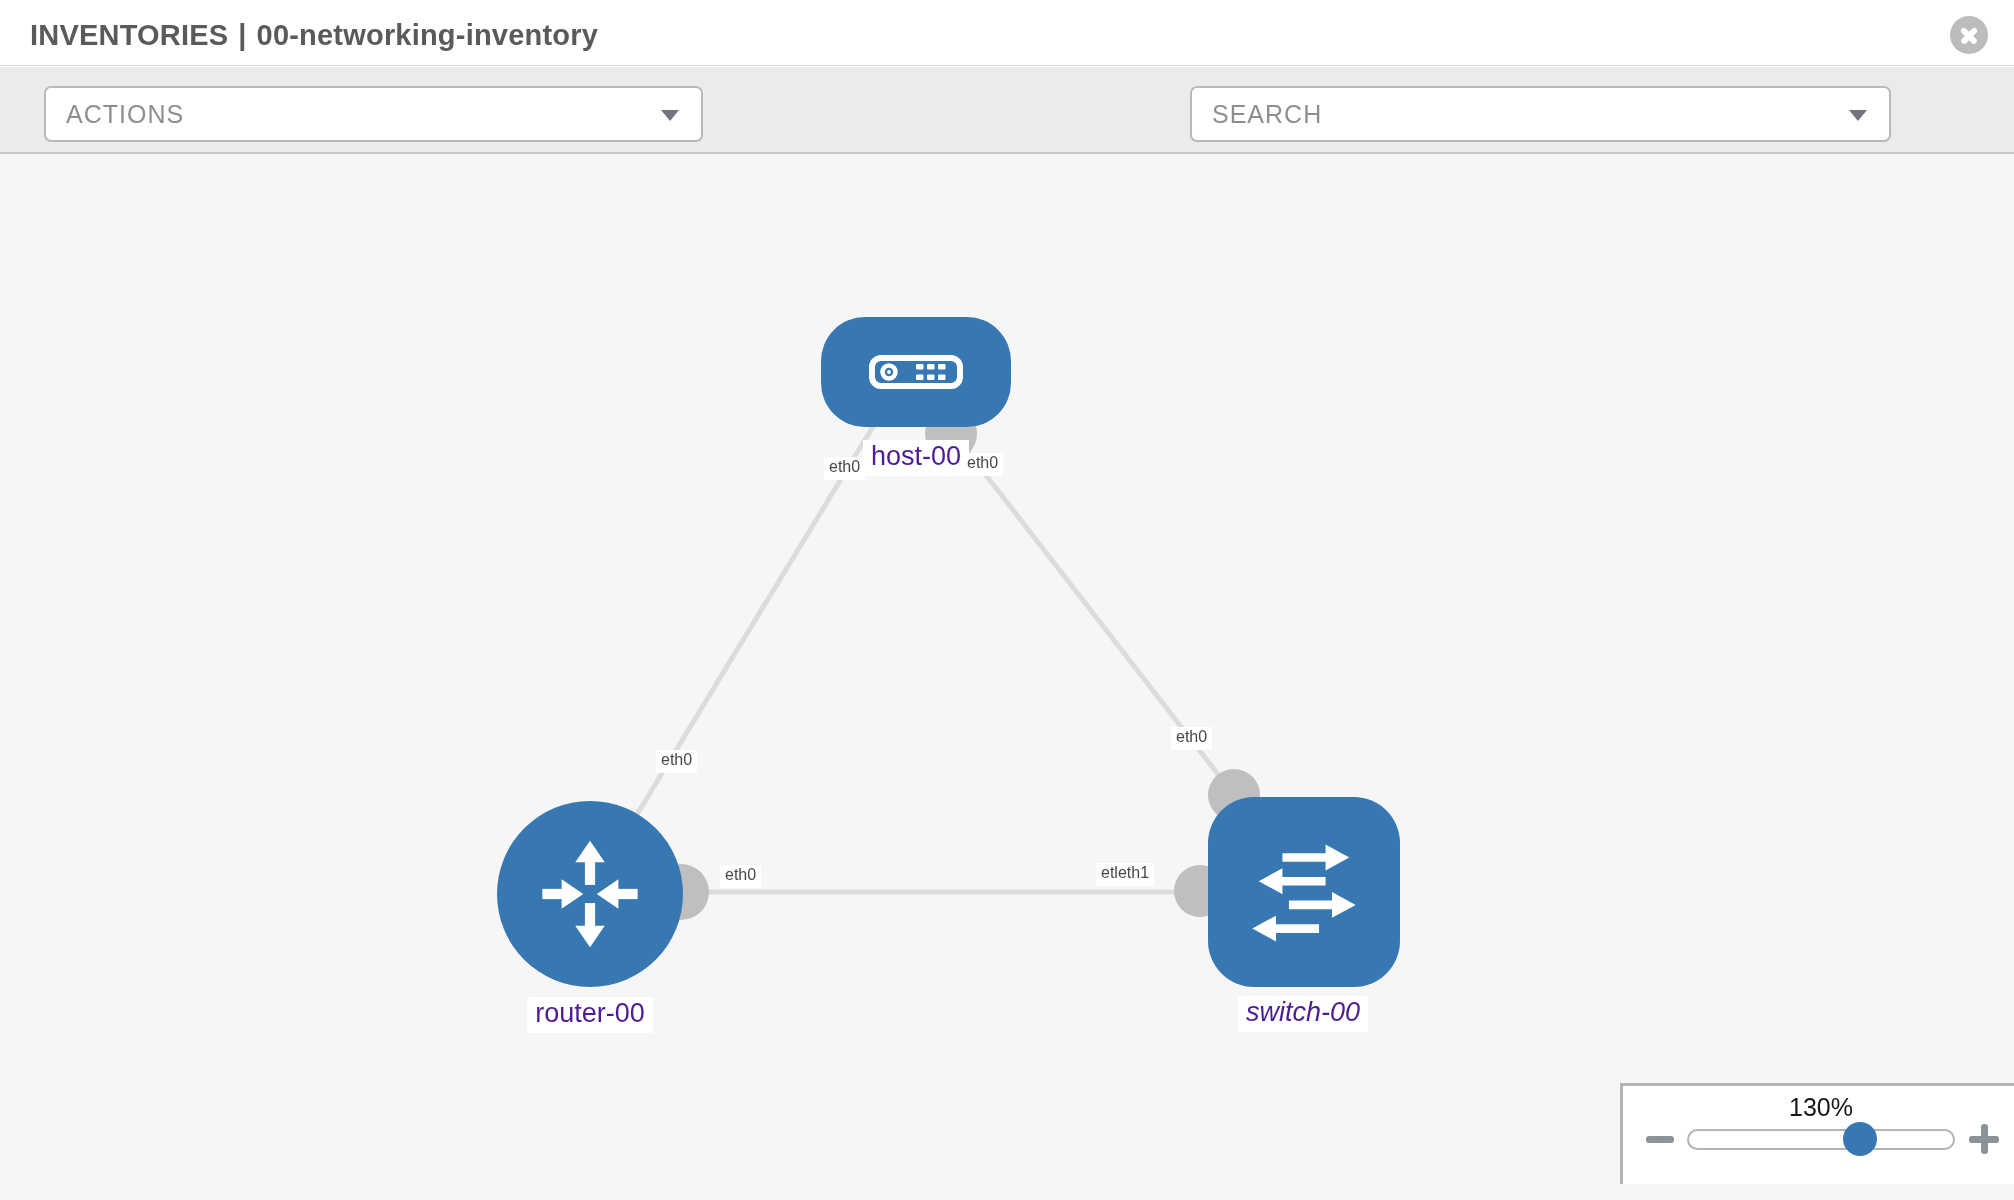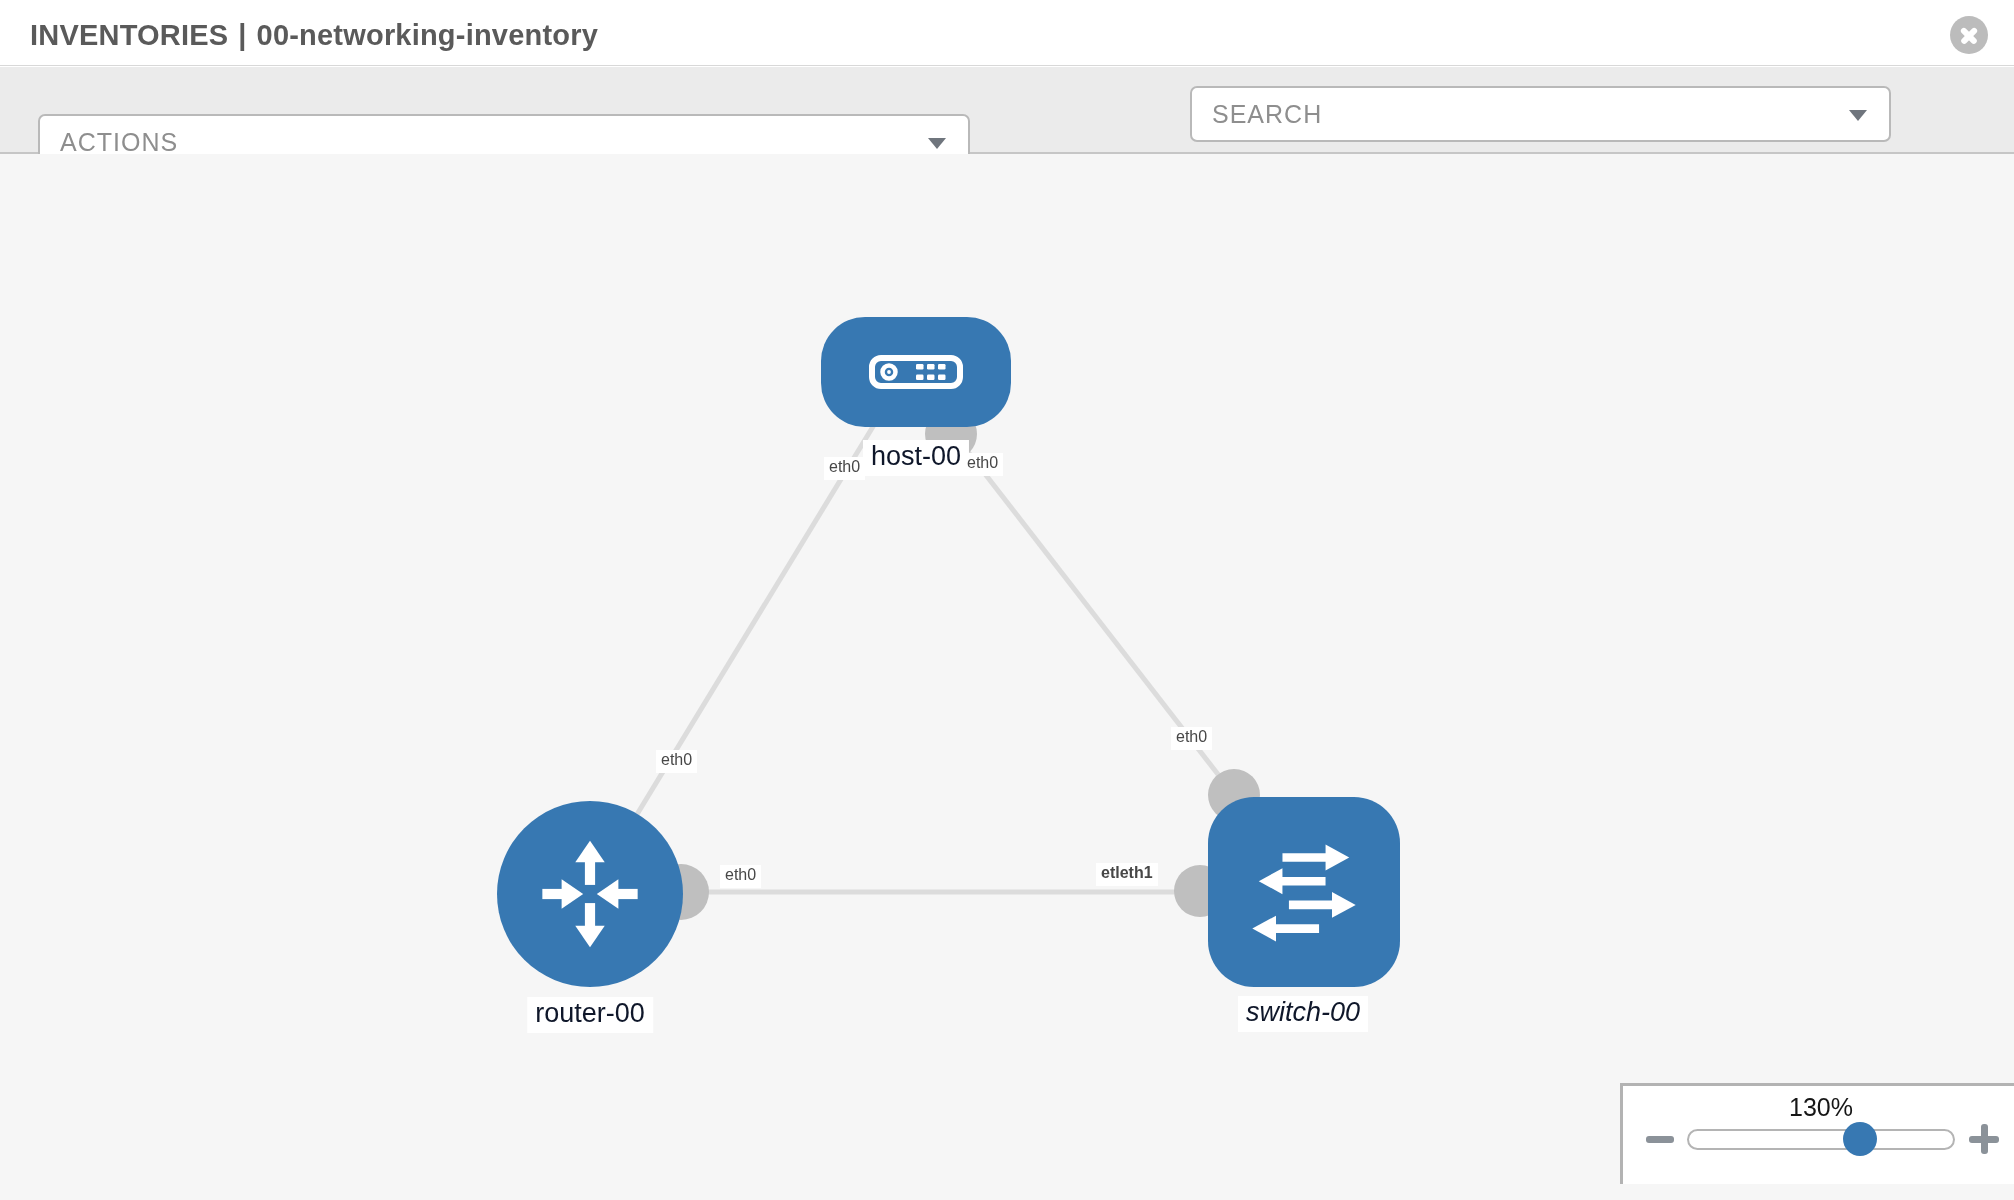--- a/index.html
+++ b/index.html
@@ -23,47 +23,47 @@
   
   .toolbar { position:absolute; left:0; top:67px; width:2014px; height:87px;
              background:#ebebeb; border-bottom:2px solid #c6c6c6; }
   .select-box { position:absolute; top:19px; height:56px; background:#fff;
                 border:2px solid #b9b9b9; border-radius:7px; cursor:pointer; }
   .select-box .sel-label { position:absolute; left:20px; top:0; line-height:53px;
                            font-size:25px; color:#8e8e8e; letter-spacing:1px; }
   .select-box .chevron { position:absolute; right:22px; top:22px; width:0; height:0;
                          border-left:9px solid transparent; border-right:9px solid transparent;
                          border-top:11px solid #6f757d; }
-  .actions-box { left:38px; width:932px;margin-top:28px; }
+  .actions-box { left:44px; width:659px; }
   .search-box  { left:1190px; width:701px; }
   .tool-icon-btn { position:absolute; top:94px; width:40px; height:40px; cursor:pointer; }
   .wrench-btn { left:1044px; } .key-btn { left:1114px; }
 
   
   .canvas { position:absolute; left:0; top:154px; width:2014px; height:1046px; background:#f6f6f6; }
   .net-svg { position:absolute; left:0; top:0; }
 
   .node { position:absolute; background:#3778b2; display:flex; align-items:center; justify-content:center; cursor:pointer; }
   .node-host   { left:821px; top:163px; width:190px; height:110px; border-radius:44px; }
   .node-router { left:497px; top:647px; width:186px; height:186px; border-radius:50%; }
   .node-switch { left:1208px; top:643px; width:192px; height:190px; border-radius:46px; }
 
-  .node-label { position:absolute; transform:translateX(-50%); background:#fff; color:#0f172a;
+  .node-label { position:absolute; transform:translateX(-50%); background:#fff; color:#4c1d95;
                 font-size:27px; padding:1px 8px 4px; white-space:nowrap; }
   .lbl-host   { left:916px;  top:286px; }
   .lbl-router { left:590px;  top:843px; }
   .lbl-switch { left:1303px; top:842px;font-style:italic; }
 
   .port-plate { position:absolute; background:#fff; color:#474747; font-size:16px;
                 padding:1px 5px 4px; white-space:nowrap; }
   .pp0 { left:824px;  top:303px; }
   .pp1 { left:962px;  top:299px; }
   .pp2 { left:656px;  top:596px; }
   .pp3 { left:720px;  top:711px; }
-  .pp4 { left:1096px; top:709px;font-weight:bold; }
+  .pp4 { left:1096px; top:709px; }
   .pp5 { left:1171px; top:573px; }
 
   
   .zoom-panel { position:absolute; left:1620px; top:1083px; width:394px; height:101px;
                 background:#fff; border-top:3px solid #b3b3b3; border-left:3px solid #b3b3b3; }
   .zoom-level { position:absolute; left:64px; top:7px; width:268px; text-align:center;
                 font-size:25px; color:#161616; }
   .zoom-minus { position:absolute; left:23px; top:50px; width:28px; height:7px;
                 background:#8b9299; border-radius:3px; cursor:pointer; }
   .zoom-track { position:absolute; left:64px; top:43px; width:268px; height:21px;

